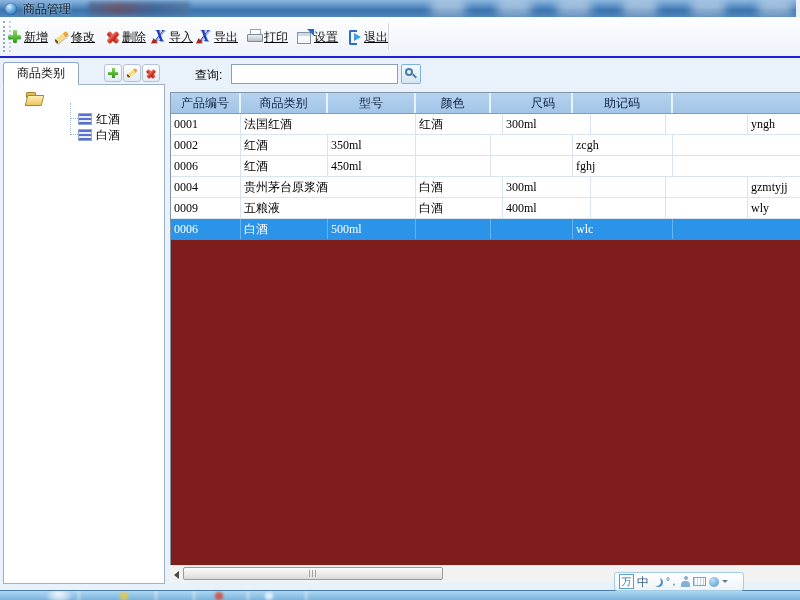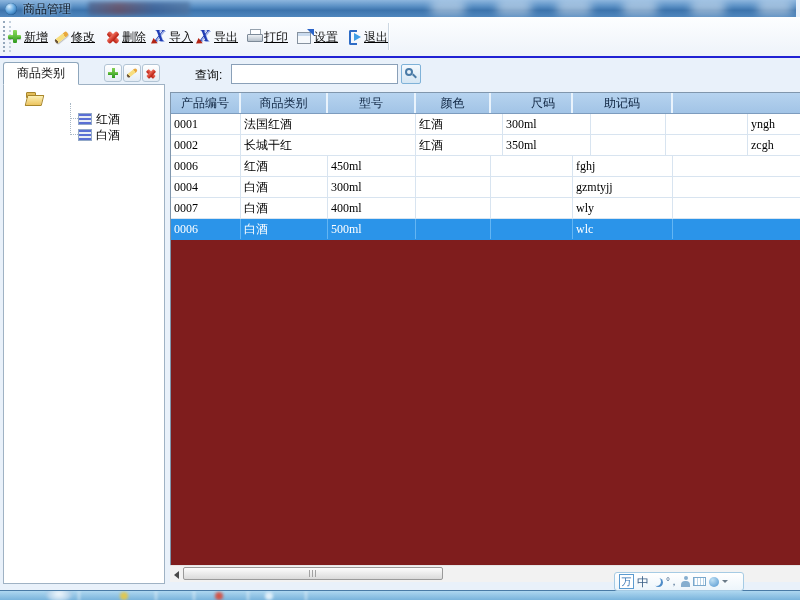--- a/index.html
+++ b/index.html
@@ -259,45 +259,46 @@
           <div class="gr-cell c0">0001</div>
           <div class="gr-cell c1">法国红酒</div>
           <div class="gr-cell c2">红酒</div>
           <div class="gr-cell c3">300ml</div>
           <div class="gr-cell c4"></div>
           <div class="gr-cell c5"></div>
           <div class="gr-cell c6">yngh</div>
         </div>
         <div class="grid-row">
           <div class="gr-cell c0">0002</div>
-          <div class="gr-cell c1">长城干红</div>
           <div class="gr-cell c2">红酒</div>
           <div class="gr-cell c3">350ml</div>
           <div class="gr-cell c4"></div>
           <div class="gr-cell c5"></div>
           <div class="gr-cell c6">zcgh</div>
         </div>
         <div class="grid-row">
           <div class="gr-cell c0">0006</div>
           <div class="gr-cell c2">红酒</div>
           <div class="gr-cell c3">450ml</div>
           <div class="gr-cell c4"></div>
           <div class="gr-cell c5"></div>
           <div class="gr-cell c6">fghj</div>
         </div>
         <div class="grid-row">
           <div class="gr-cell c0">0004</div>
+          <div class="gr-cell c1">贵州茅台原浆酒</div>
           <div class="gr-cell c2">白酒</div>
           <div class="gr-cell c3">300ml</div>
           <div class="gr-cell c4"></div>
           <div class="gr-cell c5"></div>
           <div class="gr-cell c6">gzmtyjj</div>
         </div>
         <div class="grid-row">
-          <div class="gr-cell c0">0007</div>
+          <div class="gr-cell c0">0009</div>
+          <div class="gr-cell c1">五粮液</div>
           <div class="gr-cell c2">白酒</div>
           <div class="gr-cell c3">400ml</div>
           <div class="gr-cell c4"></div>
           <div class="gr-cell c5"></div>
           <div class="gr-cell c6">wly</div>
         </div>
         <div class="grid-row selected">
           <div class="gr-cell c0">0006</div>
           <div class="gr-cell c2">白酒</div>
           <div class="gr-cell c3">500ml</div>

